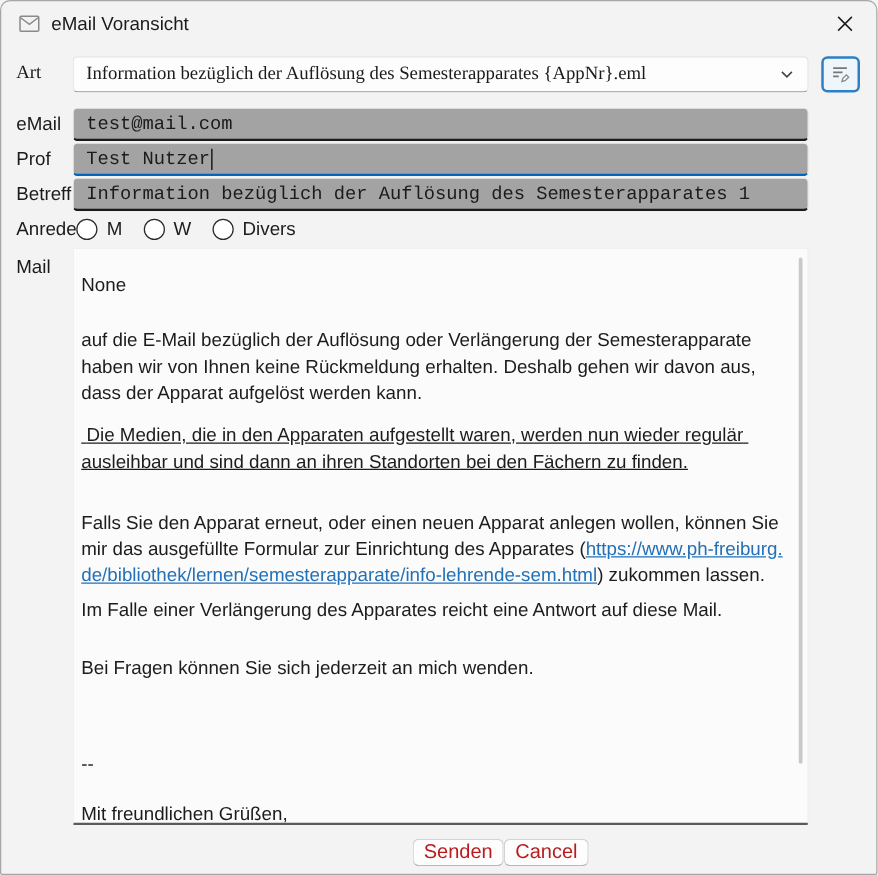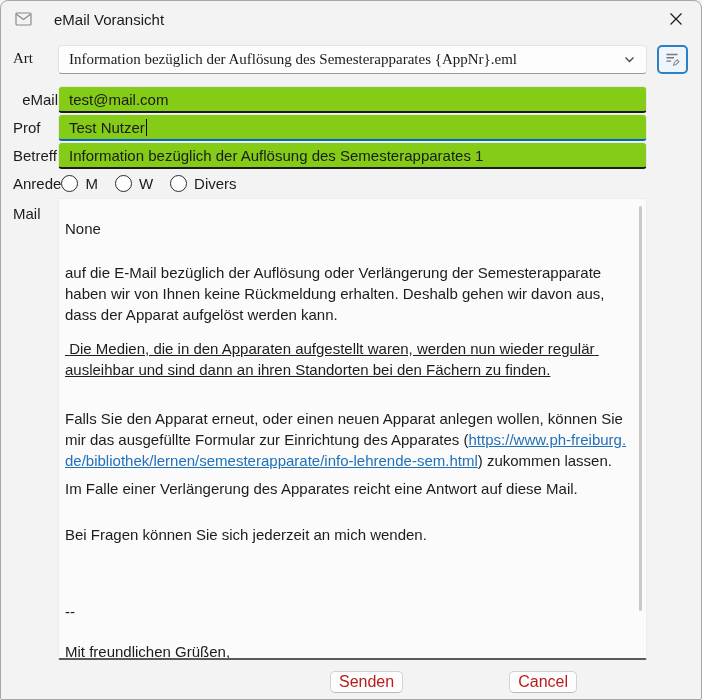--- a/index.html
+++ b/index.html
@@ -8,54 +8,54 @@
     background:#f3f3f3;
     border:1px solid #a7a7a7;
     border-radius:8px 8px 2px 2px;
     overflow:hidden;
     font-family:"Liberation Sans", sans-serif;
     color:#1b1b1b;
     position:relative;
   }
   
   .titlebar{display:flex;align-items:center;height:36px;padding:0 14px;position:relative;}
-  .titlebar .title{font-size:15px;margin-left:22px;}
+  .titlebar .title{font-size:15px;margin-left:9px;}
   .mail-icon{display:flex;align-items:center;}
   .close-btn{
     position:absolute;right:10px;top:5px;width:30px;height:26px;
     background:transparent;border:none;cursor:pointer;
     display:flex;align-items:center;justify-content:center;padding:0;
   }
   
   .form{padding-left:12px;}
   .row{display:flex;align-items:flex-start;padding-right:54px;}
   .row.art-row{padding-right:13px;margin-top:8px;font-family:Liberation Serif, serif;}
   .row .flabel{flex:0 0 45px;font-size:15px;padding-top:5px;white-space:nowrap;}
   .textfield{
     flex:1;height:27px;box-sizing:border-box;
-    background:#84cc16;border:1px solid #e7e7e7;border-bottom:2px solid #1a1a1a;
+    background:#a3a3a3;border:1px solid #e7e7e7;border-bottom:2px solid #1a1a1a;
     border-radius:4px;padding:0 10px;display:flex;align-items:center;
-    font-size:15px;overflow:hidden;white-space:nowrap;
+    font-size:15px;overflow:hidden;white-space:nowrap;font-family:Liberation Mono, monospace;
   }
   .textfield.focused{border-bottom:2px solid #0067c0;}
   .caret{display:inline-block;width:1px;height:17px;background:#000;margin-left:1px;}
   .combobox{
     flex:1;height:29px;box-sizing:border-box;
     background:#fdfdfd;border:1px solid #e3e3e3;border-bottom-color:#9a9a9a;
     border-radius:4px;padding:0 10px;display:flex;align-items:center;
     font-size:15px;cursor:default;overflow:hidden;white-space:nowrap;
   }
   .combobox .cb-value{flex:1;overflow:hidden;text-overflow:ellipsis;}
   .chevron{flex:0 0 auto;margin-left:8px;display:flex;align-items:center;}
   .edit-btn{
     flex:0 0 31px;height:29px;margin-left:10px;box-sizing:border-box;
     background:#eef6fc;border:2px solid #2e7fc4;border-radius:5px;
     display:flex;align-items:center;justify-content:center;cursor:pointer;padding:0;
   }
-  .mt-email{margin-top:12px;text-align:right;}
+  .mt-email{margin-top:12px;}
   .mt-prof{margin-top:1px;}
   .mt-betreff{margin-top:1px;}
   .anrede-row{margin-top:3px;align-items:center;height:22px;}
   .anrede-row .flabel{padding-top:0;}
   .radio-group{display:flex;align-items:center;}
   .radio{
     width:17px;height:17px;border:1px solid #2b2b2b;border-radius:50%;
     background:#fff;box-sizing:border-box;flex:0 0 auto;cursor:pointer;
   }
   .radio-label{font-size:15px;margin-left:7px;margin-right:17px;}
@@ -84,21 +84,21 @@
     background:#c9c9c9;border-radius:2px;
   }
   
   .footer{display:flex;margin-top:11px;}
   .btn{
     height:22px;box-sizing:border-box;font-size:16px;font-family:inherit;
     background:#fdfdfd;border:1px solid #d2d2d2;border-bottom-color:#b9b9b9;
     border-radius:5px;padding:0 8px;cursor:pointer;color:#b91c1c;
   }
   .btn-send{margin-left:317px;min-width:64px;}
-  .btn-cancel{margin-left:106px;min-width:67px;}
+  .btn-cancel{min-width:67px;}
 </style>
 </head>
 <body>
 
 <div class="titlebar">
   <span class="mail-icon">
     <svg width="17" height="14" viewBox="0 0 17 14">
       <rect x="1" y="1" width="15" height="12" rx="1" fill="none" stroke="#8a8a8a" stroke-width="1.2"></rect>
       <path d="M1.5 2.2 L8.5 7.5 L15.5 2.2" fill="none" stroke="#8a8a8a" stroke-width="1.2"></path>
     </svg>

